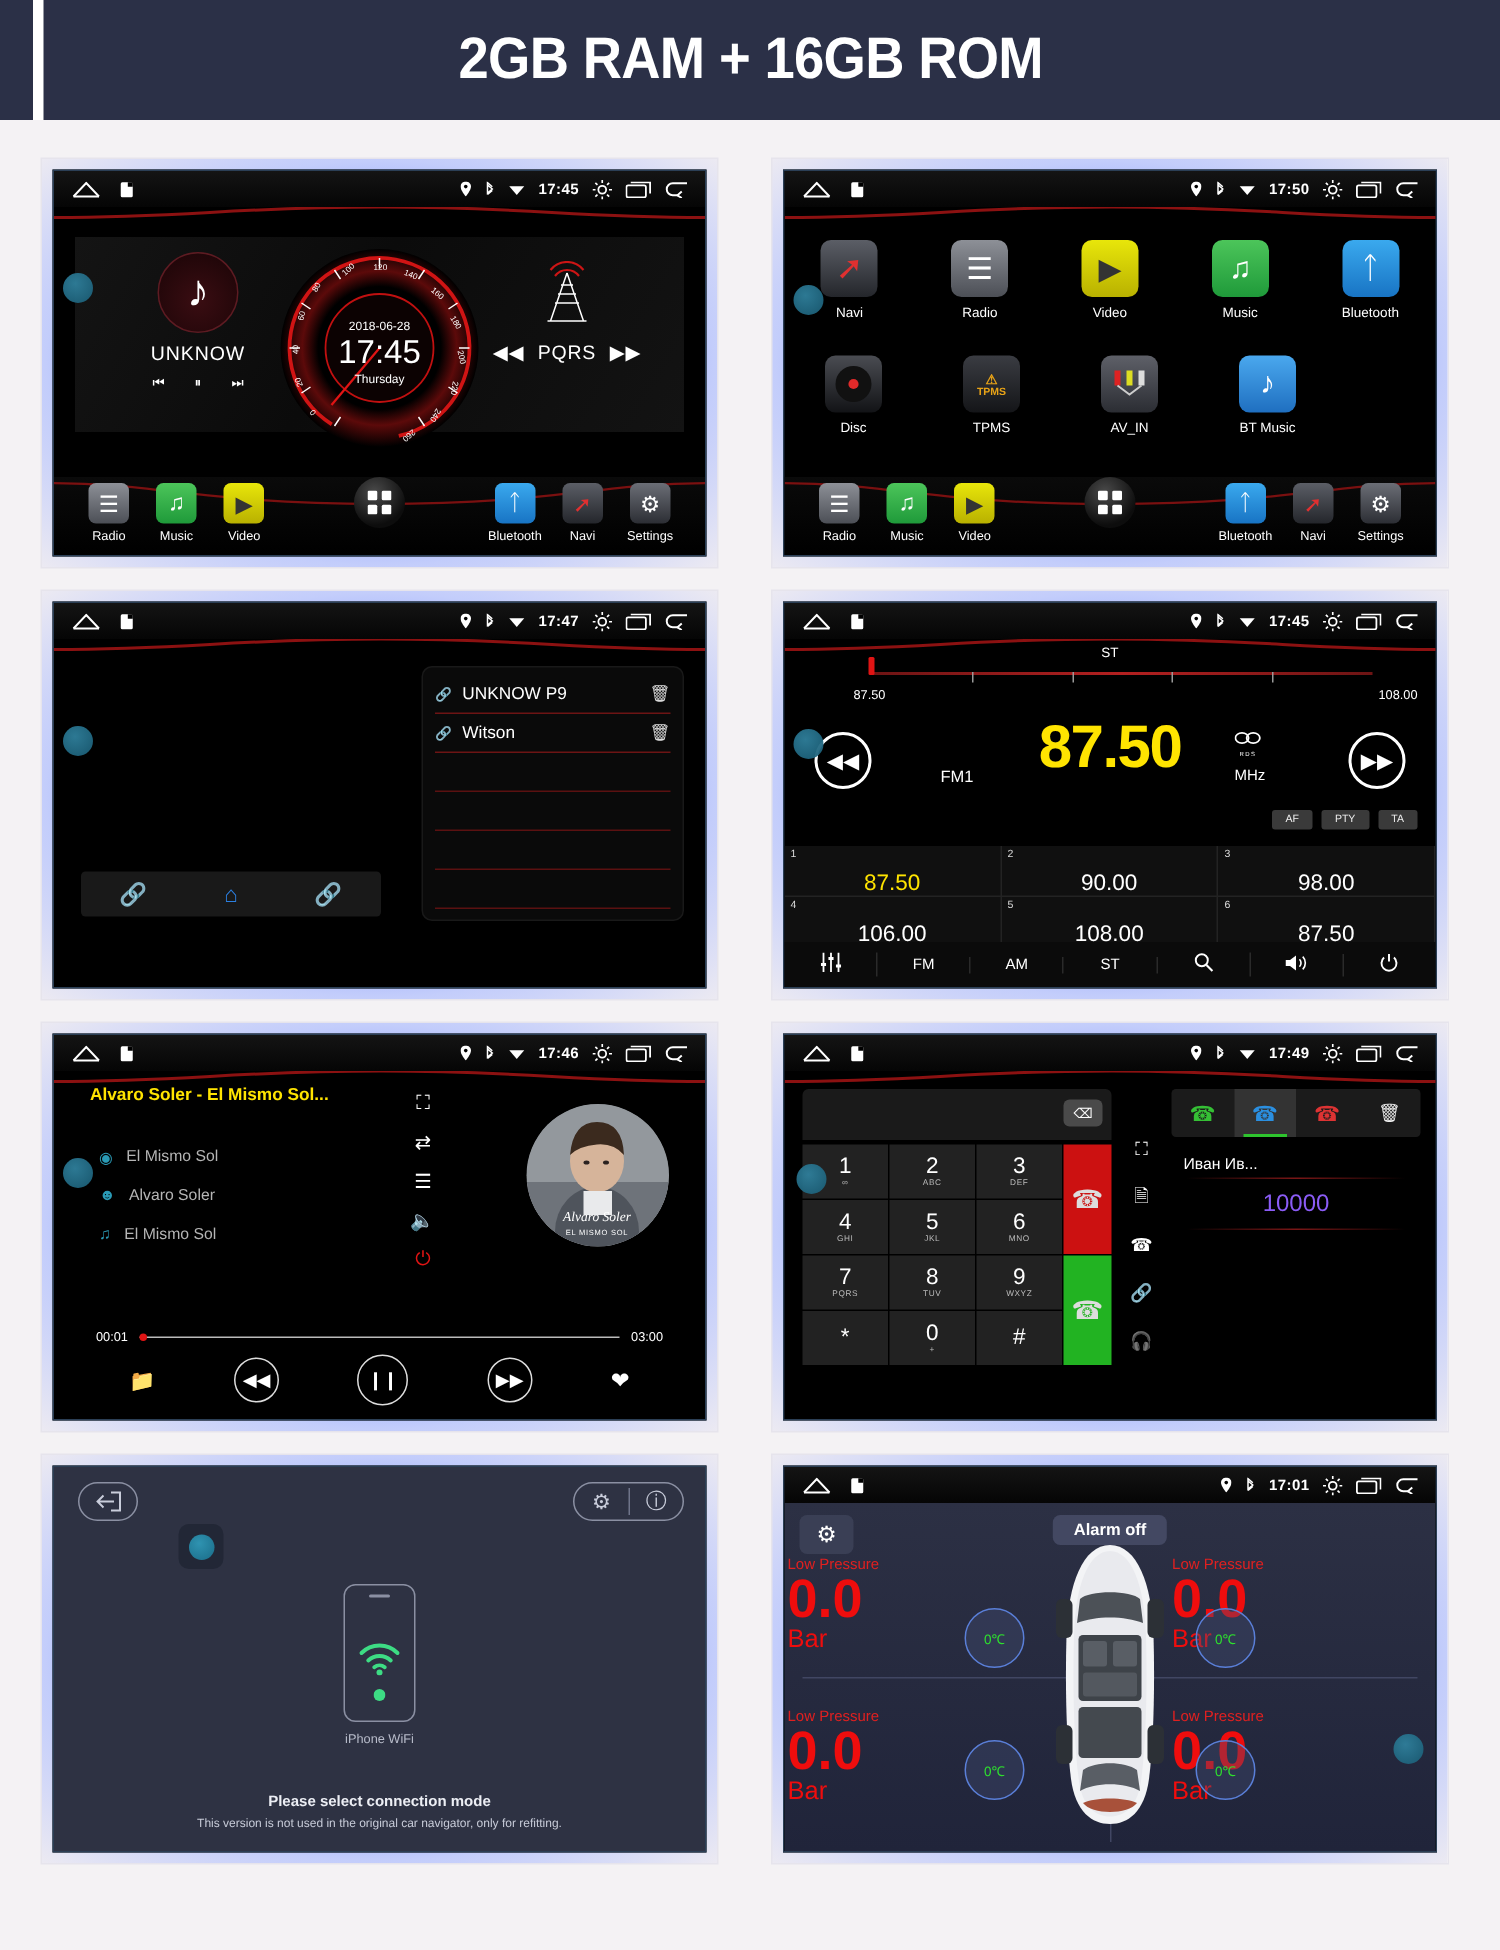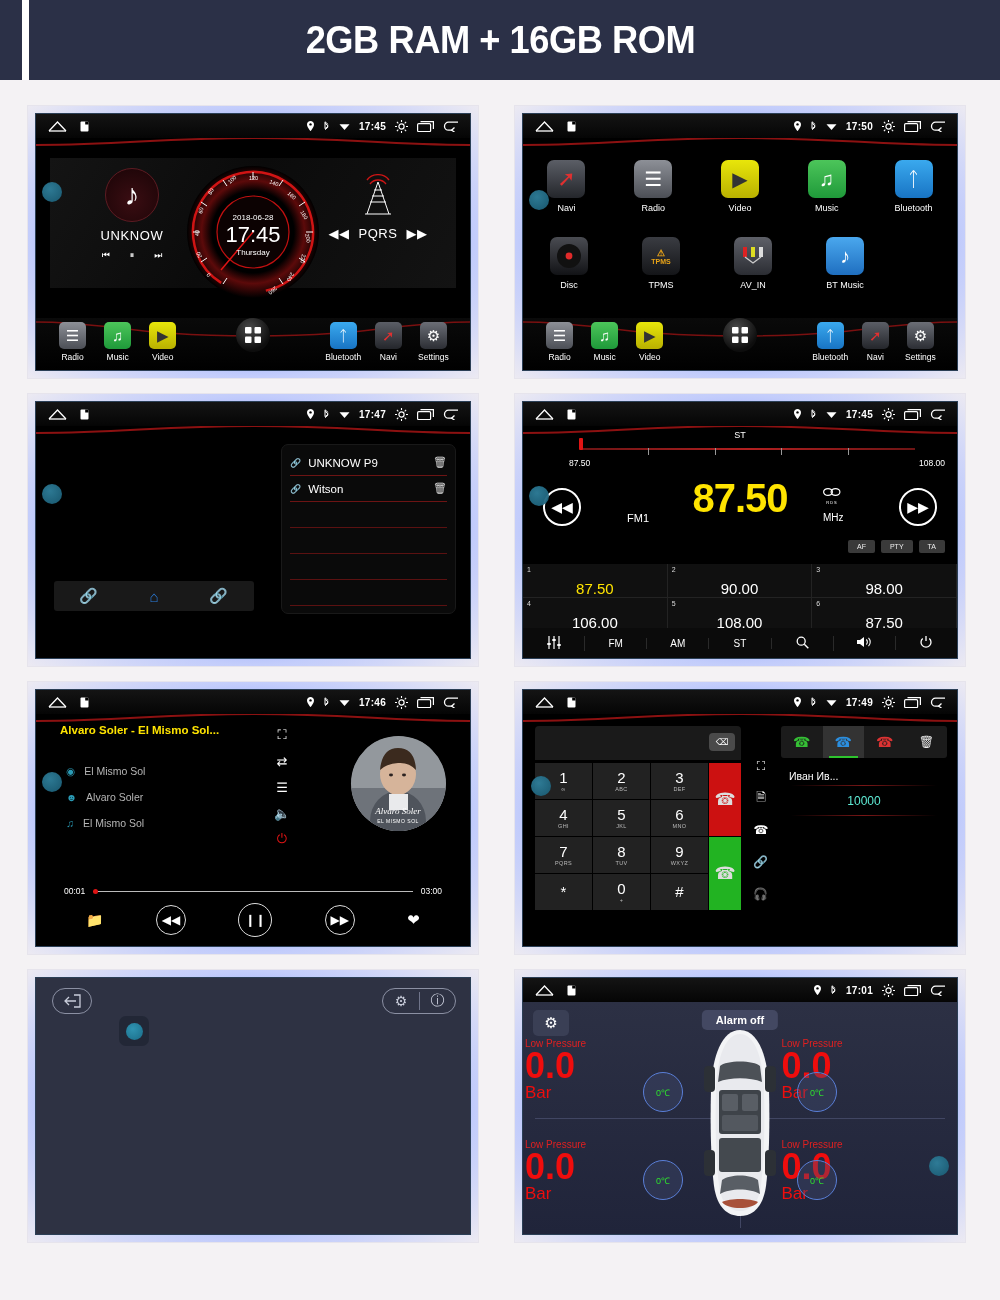--- a/index.html
+++ b/index.html
@@ -227,21 +227,21 @@
   .key-call{background:#22b322;grid-row:span 2;display:flex;align-items:center;justify-content:center;color:#ddd;font-size:17px;}
   .ph-mid{position:absolute;left:226px;top:36px;width:24px;color:#fff;text-align:center;}
   .ph-mid div{height:32px;display:flex;align-items:center;justify-content:center;font-size:12px;}
   .ph-right{position:absolute;left:258px;right:10px;top:12px;}
   .ph-tabs{display:flex;background:#1b1b1b;border-radius:3px;overflow:hidden;height:32px;}
   .ph-tab{flex:1;display:flex;align-items:center;justify-content:center;font-size:14px;position:relative;}
   .ph-tab.on{background:#333;}
   .ph-tab.on:after{content:"";position:absolute;left:6px;right:6px;bottom:0;height:2px;background:#2ec42e;}
   .ph-name{color:#fff;font-size:10.5px;margin:12px 0 3px 8px;}
   .ph-hr{height:1px;background:linear-gradient(90deg,#000,#7a1616,#000);margin:0 10px;}
-  .ph-num{color:#5eead4;font-size:12px;text-align:center;margin:8px 0 7px 0;}
+  .ph-num{color:#8b5cf6;font-size:16px;text-align:center;margin:8px 0 7px 0;}
 
   
   .cm{position:absolute;inset:0;background:#2e3243;}
   .cm-back{position:absolute;left:16px;top:10px;width:40px;height:26px;border:1px solid #8b90a3;border-radius:13px;display:flex;align-items:center;justify-content:center;color:#c9cddb;font-size:13px;}
   .cm-tr{position:absolute;right:14px;top:10px;height:26px;border:1px solid #8b90a3;border-radius:13px;display:flex;align-items:center;}
   .cm-tr div{width:36px;display:flex;align-items:center;justify-content:center;color:#c9cddb;font-size:14px;}
   .cm-tr div+div{border-left:1px solid #6f748a;}
   .cm-dot{position:absolute;left:83px;top:38px;width:30px;height:30px;border-radius:7px;background:#222736;display:flex;align-items:center;justify-content:center;}
   .cm-dot span{width:17px;height:17px;border-radius:50%;background:radial-gradient(circle at 40% 35%, #2f93b1, #1a6c88);}
   .cm-phones{position:absolute;left:0;right:0;top:78px;display:flex;justify-content:center;gap:48px;}
@@ -1193,20 +1193,43 @@
             </svg>
       </div>
       <div class="cm-tr">
         <div>⚙</div>
         <div>ⓘ</div>
       </div>
       <div class="cm-dot">
             <span></span>
           </div>
       <div class="cm-phones">
+        <div class="cm-p">
+          <div class="phone-body">
+                <span class="spk"></span>
+            <span class="mid">
+                  <svg width="28" height="22" viewBox="0 0 28 22">
+                    <g stroke="#3ddc84" fill="none" stroke-linecap="round">
+                      <path d="M2 7 A17 17 0 0 1 26 7" stroke-width="2.6"></path>
+                      <path d="M6.5 12 A11 11 0 0 1 21.5 12" stroke-width="2.6"></path>
+                      <path d="M10.5 16.5 A5.5 5.5 0 0 1 17.5 16.5" stroke-width="2.6"></path>
+                    </g>
+                    <circle cx="14" cy="20" r="2" fill="#3ddc84"></circle>
+                  </svg>
+                </span>
+            <span class="home"><svg width="8" height="8" viewBox="0 0 8 8">
+                    <circle cx="4" cy="4" r="4" fill="#3ddc84"></circle>
+                  </svg></span>
+          </div>
+          <div class="cm-lbl">iPhone WiFi</div>
+        </div>
+      </div>
+      <div class="cm-foot">
+        <div class="t1">Please select connection mode</div>
+        <div class="t2">This version is not used in the original car navigator, only for refitting.</div>
       </div>
     </div>
   </div>
     </div>
 
   <div class="shot">
       <div class="inner">
     <div class="statusbar">
       <div class="sb-left">
         <span class="sb-icon">

